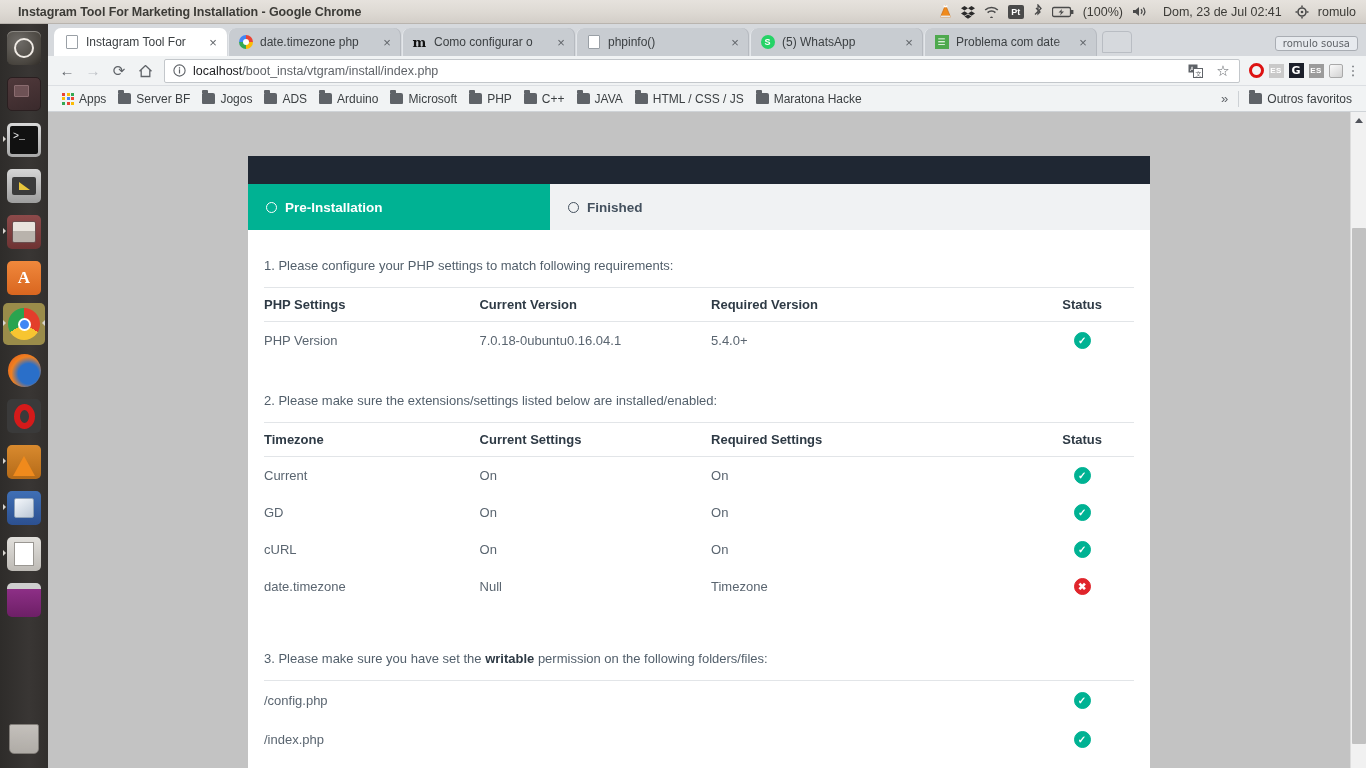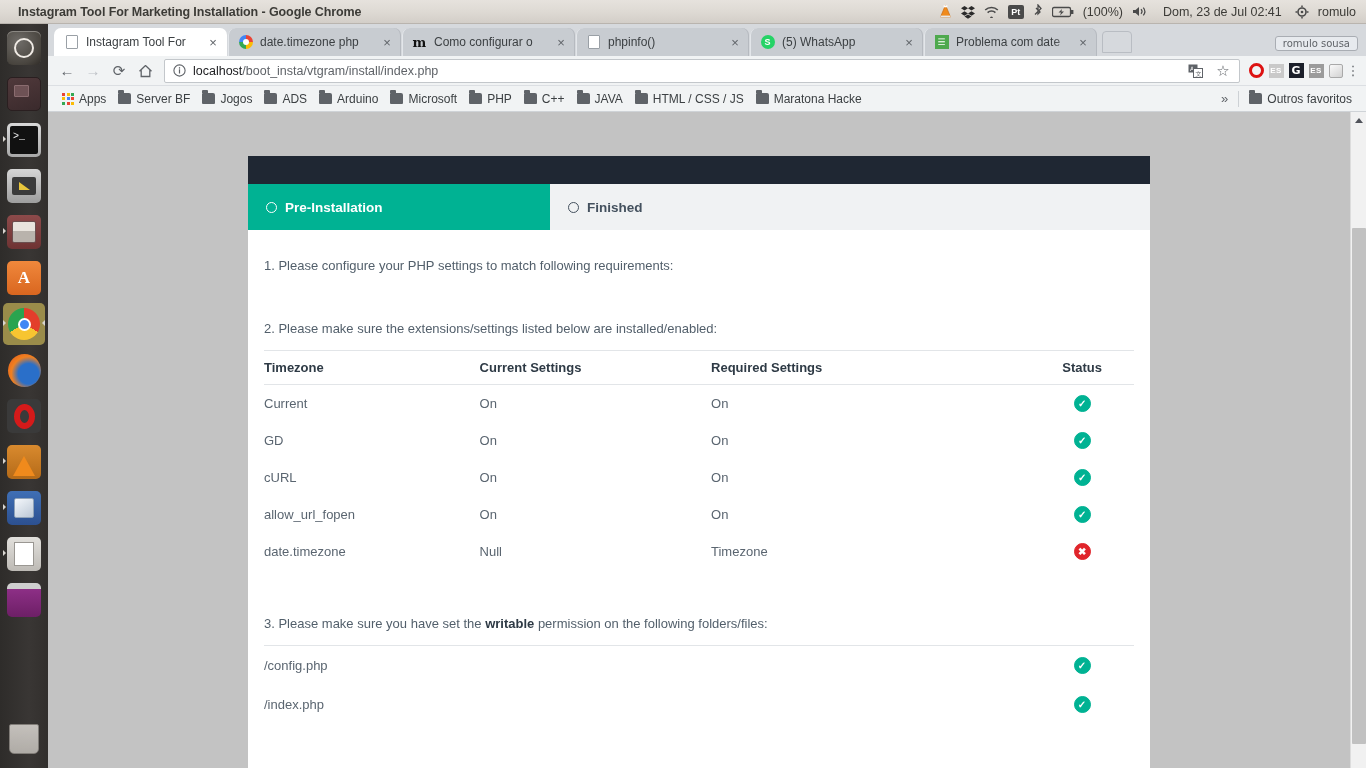--- a/index.html
+++ b/index.html
@@ -613,20 +613,38 @@
         </div>
         <div class="wtab">
           <span class="radio"></span>
           <span>Finished</span>
         </div>
       </div>
 
       <div id="page-body">
 
         <div class="sect-title">1. Please configure your PHP settings to match following requirements:</div>
+        <table class="req">
+          <thead>
+            <tr>
+              <th class="col1">PHP Settings</th>
+              <th class="col2">Current Version</th>
+              <th class="col3">Required Version</th>
+              <th class="stat">Status</th>
+            </tr>
+          </thead>
+          <tbody>
+            <tr>
+              <td>PHP Version</td>
+              <td>7.0.18-0ubuntu0.16.04.1</td>
+              <td>5.4.0+</td>
+              <td class="stat"><span class="badge ok">✓</span></td>
+            </tr>
+          </tbody>
+        </table>
 
         <div class="sect-title" style="padding-top:34px;">2. Please make sure the extensions/settings listed below are installed/enabled:</div>
         <table class="req">
           <thead>
             <tr>
               <th class="col1">Timezone</th>
               <th class="col2">Current Settings</th>
               <th class="col3">Required Settings</th>
               <th class="stat">Status</th>
             </tr>
@@ -644,26 +662,20 @@
               <td>On</td>
               <td class="stat"><span class="badge ok">✓</span></td>
             </tr>
             <tr>
               <td>cURL</td>
               <td>On</td>
               <td>On</td>
               <td class="stat"><span class="badge ok">✓</span></td>
             </tr>
             <tr>
-              <td>allow_url_fopen</td>
-              <td>On</td>
-              <td>On</td>
-              <td class="stat"><span class="badge ok">✓</span></td>
-            </tr>
-            <tr>
               <td>date.timezone</td>
               <td>Null</td>
               <td>Timezone</td>
               <td class="stat"><span class="badge bad">✖</span></td>
             </tr>
           </tbody>
         </table>
 
         <div class="sect-title" style="padding-top:46px;">
           <span>3. Please make sure you have set the </span><b>writable</b><span> permission on the following folders/files:</span>

